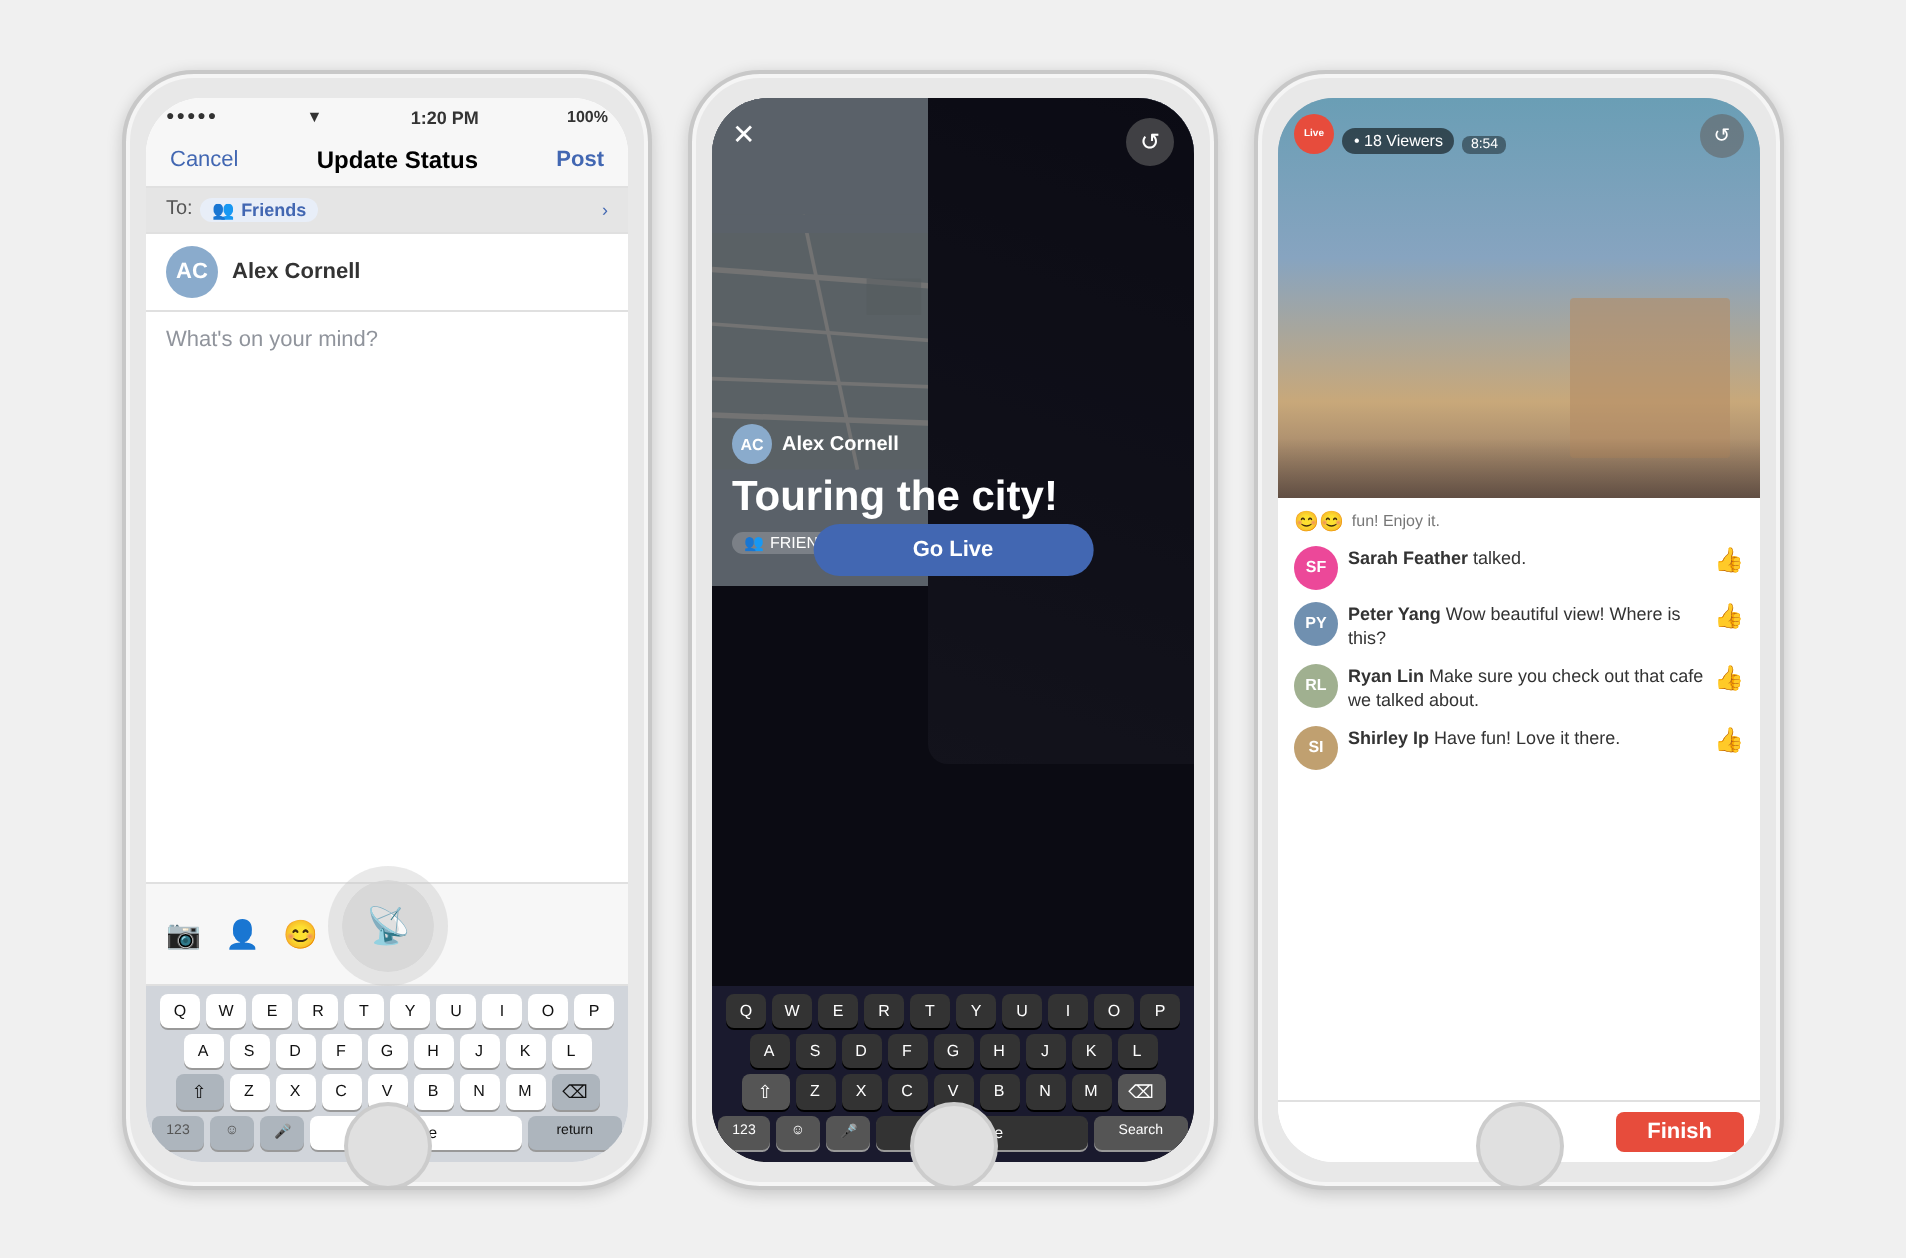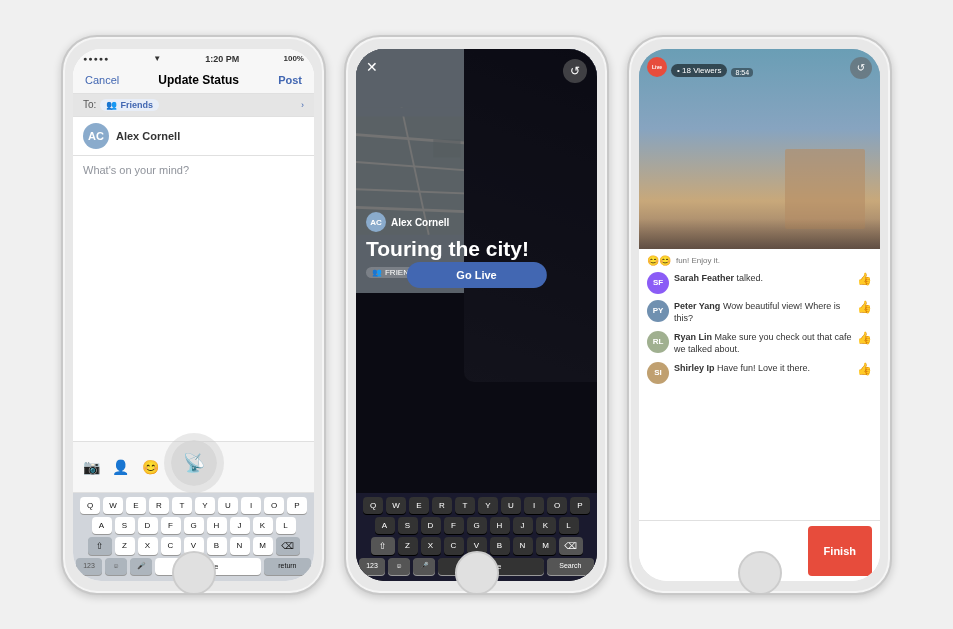--- a/index.html
+++ b/index.html
@@ -336,21 +336,21 @@
       justify-content: flex-end;
       background: white;
       border-top: 1px solid #e0e0e0;
     }
     .finish-btn {
       background: #e74c3c;
       color: white;
       font-size: 11px;
       font-weight: 700;
       border-radius: 4px;
-      padding: 19px 16px;
+      padding: 4px 16px;
     }
 
     
     .map-svg { width: 100%; height: 100%; }
   </style>
 </head>
 <body>
 
 <div class="phone">
   <div class="phone-inner">
@@ -559,21 +559,21 @@
     </div>
 
     <div class="comments-area">
 
       <div class="reaction-row">
         <span style="font-size:10px;">😊😊</span>
         <span>fun! Enjoy it.</span>
       </div>
 
       <div class="comment-item">
-        <div class="comment-avatar" style="background:#8b5cf6;">SF</div>
+        <div class="comment-avatar" style="background:#ec4899;">SF</div>
         <div class="comment-text">
           <span class="comment-name">Sarah Feather</span>
           <span> talked.</span>
         </div>
         <span class="like-icon">👍</span>
       </div>
 
       <div class="comment-item">
         <div class="comment-avatar" style="background:#7090b0;">PY</div>
         <div class="comment-text">

